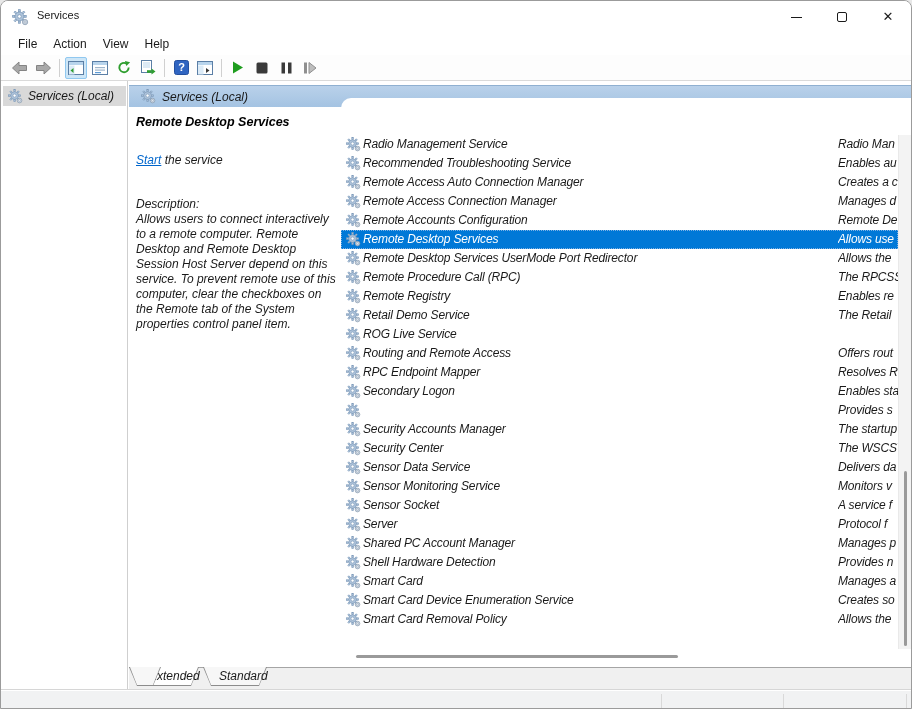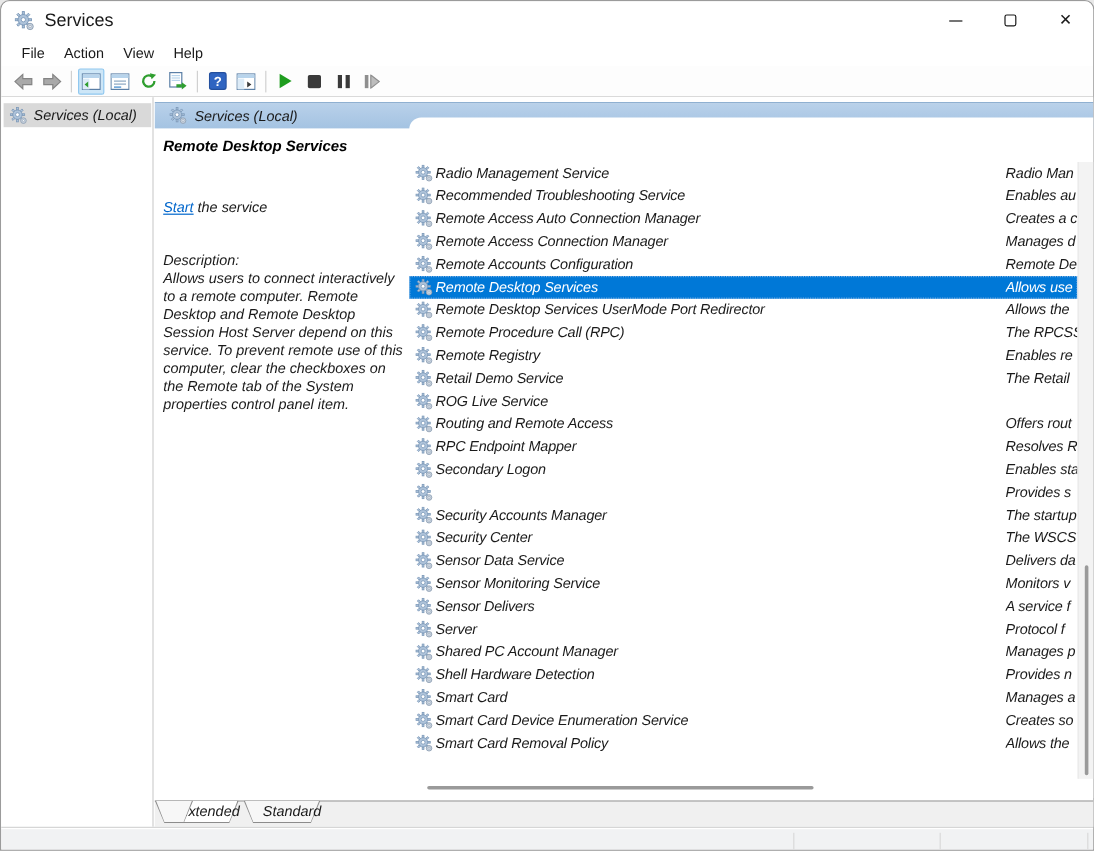--- a/index.html
+++ b/index.html
@@ -3,21 +3,21 @@
 <meta charset="utf-8">
 <style>
   * { margin:0; padding:0; box-sizing:border-box; }
   html,body { width:912px; height:709px; background:#e8e8e8; font-family:"Liberation Sans","DejaVu Sans",sans-serif; }
   .window { position:absolute; left:0; top:0; width:912px; height:709px; background:#fff;
             border:1px solid #9b9b9b; border-radius:8px 8px 0 0; overflow:hidden; }
 
   
   .titlebar { position:absolute; left:0; top:0; width:100%; height:32px; background:#fff; }
   .titlebar .appicon { position:absolute; left:11px; top:8px; width:17px; height:17px; }
-  .titlebar .title { position:absolute; left:36px; top:8px; font-size:15px; color:#1a1a1a; }
+  .titlebar .title { position:absolute; left:36px; top:8px; font-size:11px; color:#1a1a1a; }
   .caption-btns { position:absolute; right:0; top:0; height:32px; display:flex; }
   .cap-btn { width:46px; height:32px; display:flex; align-items:center; justify-content:center; }
   .min-glyph { width:11px; border-top:1px solid #1a1a1a; }
   .max-glyph { width:10px; height:10px; border:1px solid #1a1a1a; border-radius:2px; }
   .close-glyph { font-size:13px; color:#1a1a1a; line-height:10px; }
 
   
   .menubar { position:absolute; left:0; top:32px; width:100%; height:22px; background:#fff; display:flex; align-items:center; padding-left:9px;text-align:right; }
   .menu-item { font-size:12px; color:#1a1a1a; padding:2px 8px; }
 
@@ -40,21 +40,21 @@
 
   
   .band { position:absolute; left:0; top:4px; width:784px; height:22px;
           background:linear-gradient(#b9d1ea,#a4c3e2); border-top:1px solid #8fb0d1; }
   .band .band-label { position:absolute; left:33px; top:4px; font-size:12px; color:#1a1a1a; }
   .band svg { position:absolute; left:12px; top:3px; }
 
   
   .info { position:absolute; left:7px; top:34px; width:205px; }
   .info-title { font-size:12.5px; font-weight:bold; color:#000; }
-  .info-action { margin-top:37px; font-size:12px; color:#1a1a1a; }
+  .info-action { margin-top:24px; font-size:12px; color:#1a1a1a; }
   .link { color:#0066cc; text-decoration:underline; }
   .info-desc-label { margin-top:30px; font-size:12px; color:#1a1a1a; }
   .info-desc { margin-top:1px; font-size:12px; line-height:15px; color:#1a1a1a; width:203px; }
 
   
   .card { position:absolute; left:212px; top:17px; width:572px; height:567px; background:#fff; border-radius:10px 0 0 0; }
   .card-header { position:absolute; left:0; top:0; width:100%; height:37px; }
   .col-name { position:absolute; left:8px; top:17px; font-size:12px; color:#1a1a1a; }
   .col-desc { position:absolute; left:497px; top:17px; font-size:12px; color:#1a1a1a; white-space:nowrap; overflow:hidden; width:62px; }
   .col-sep { position:absolute; left:490px; top:13px; width:1px; height:22px; background:#e0e0e0; }
@@ -388,21 +388,21 @@
             <svg width="15" height="15" viewBox="0 0 16 16">
                 <use href="#sym-gear"></use>
               </svg>
             <span class="row-name">Sensor Monitoring Service</span>
             <span class="row-desc">Monitors v</span>
           </div>
             <div class="row" style="">
             <svg width="15" height="15" viewBox="0 0 16 16">
                 <use href="#sym-gear"></use>
               </svg>
-            <span class="row-name">Sensor Delivers</span>
+            <span class="row-name">Sensor Socket</span>
             <span class="row-desc">A service f</span>
           </div>
             <div class="row" style="">
             <svg width="15" height="15" viewBox="0 0 16 16">
                 <use href="#sym-gear"></use>
               </svg>
             <span class="row-name">Server</span>
             <span class="row-desc">Protocol f</span>
           </div>
             <div class="row" style="">

